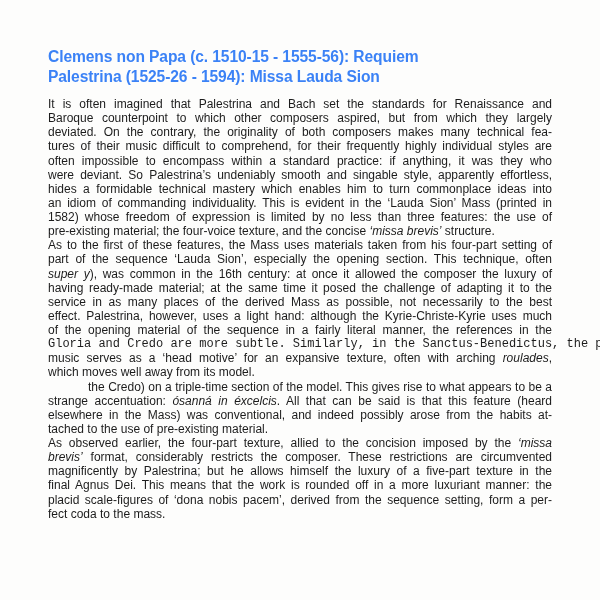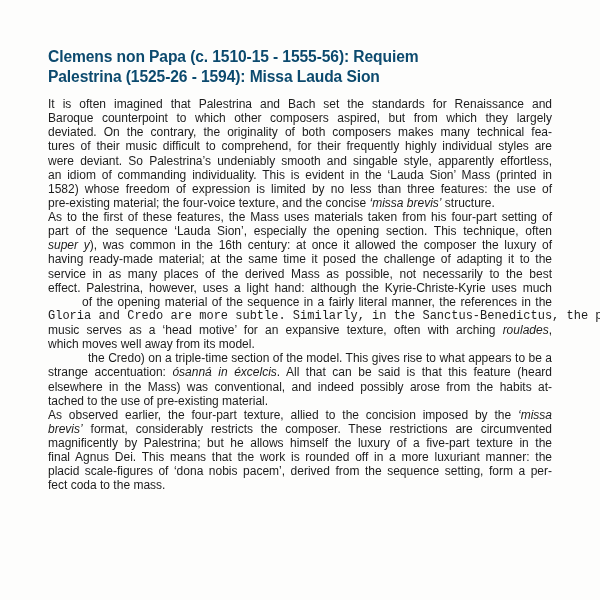--- a/index.html
+++ b/index.html
@@ -7,21 +7,21 @@
     width:600px; height:600px; overflow:hidden;
     background:#fdfdfc;
     font-family:"Liberation Sans", sans-serif;
     color:#1c1c1c;
     position:relative;
   }
   .page { position:absolute; left:0; top:0; width:600px; height:600px; }
   .titles { position:absolute; left:48px; top:47px; width:520px; }
   .title-line {
     font-weight:bold; font-size:15.6px; line-height:20px; white-space:nowrap;
-    color:#0c4a6e; letter-spacing:-0.1px;
+    color:#3b82f6; letter-spacing:-0.1px;
   }
   .body-text { position:absolute; left:48px; top:97px; width:504px; }
   .ln {
     display:block; font-size:12px; line-height:14.13px; height:14.13px;
     text-align:justify; text-align-last:justify; white-space:nowrap; overflow:visible;
   }
   .ln.last { text-align-last:left; }
   i { font-style:italic; }
 </style>
 </head>
@@ -31,33 +31,35 @@
   <div class="titles">
     <div class="title-line">Clemens non Papa (c. 1510-15 - 1555-56):  Requiem</div>
     <div class="title-line">Palestrina (1525-26 - 1594): Missa Lauda Sion</div>
   </div>
   <div class="body-text" id="body-text">
       <div>
         <div class="ln" style="white-space: nowrap;"><span>It is often imagined that Palestrina and Bach set the standards for Renaissance and</span></div>
         <div class="ln" style="white-space: nowrap;"><span>Baroque counterpoint to which other composers aspired, but from which they largely</span></div>
         <div class="ln" style="white-space: nowrap;"><span>deviated. On the contrary, the originality of both composers makes many technical fea-</span></div>
         <div class="ln" style="white-space: nowrap;"><span>tures of their music difficult to comprehend, for their frequently highly individual styles are</span></div>
+        <div class="ln" style="white-space: nowrap;"><span>often impossible to encompass within a standard practice: if anything, it was they who</span></div>
         <div class="ln" style="white-space: nowrap;"><span>were deviant. So Palestrina’s undeniably smooth and singable style, apparently effortless,</span></div>
+        <div class="ln" style="white-space: nowrap;"><span>hides a formidable technical mastery which enables him to turn commonplace ideas into</span></div>
         <div class="ln" style="white-space: nowrap;"><span>an idiom of commanding individuality. This is evident in the ‘Lauda Sion’ Mass (printed in</span></div>
         <div class="ln" style="white-space: nowrap;"><span>1582) whose freedom of expression is limited by no less than three features: the use of</span></div>
         <div class="ln last" style="white-space: nowrap;"><span>pre-existing material; the four-voice texture, and the concise </span><i>‘missa brevis’</i><span> structure.</span></div>
       </div>
       <div>
         <div class="ln" style="white-space: nowrap;"><span>As to the first of these features, the Mass uses materials taken from his four-part setting of</span></div>
         <div class="ln" style="white-space: nowrap;"><span>part of the sequence ‘Lauda Sion’, especially the opening section. This technique, often</span></div>
         <div class="ln" style="white-space: nowrap;"><i>super y</i><span>), was common in the 16th century: at once it allowed the composer the luxury of</span></div>
         <div class="ln" style="white-space: nowrap;"><span>having ready-made material; at the same time it posed the challenge of adapting it to the</span></div>
         <div class="ln" style="white-space: nowrap;"><span>service in as many places of the derived Mass as possible, not necessarily to the best</span></div>
         <div class="ln" style="white-space: nowrap;"><span>effect. Palestrina, however, uses a light hand: although the Kyrie-Christe-Kyrie uses much</span></div>
-        <div class="ln" style="white-space: nowrap; margin-left: 34px;"><span>of the opening material of the sequence in a fairly literal manner, the references in the</span></div>
+        <div class="ln" style="white-space: nowrap;"><span>of the opening material of the sequence in a fairly literal manner, the references in the</span></div>
         <div class="ln" style="white-space: nowrap; font-family: Liberation Mono, monospace;"><span>Gloria and Credo are more subtle. Similarly, in the Sanctus-Benedictus, the pre-existing</span></div>
         <div class="ln" style="white-space: nowrap;"><span>music serves as a ‘head motive’ for an expansive texture, often with arching </span><i>roulades</i><span>,</span></div>
         <div class="ln last" style="white-space: nowrap;"><span>which moves well away from its model.</span></div>
       </div>
       <div>
         <div class="ln" style="white-space: nowrap; margin-left: 40px;"><span>the Credo) on a triple-time section of the model. This gives rise to what appears to be a</span></div>
         <div class="ln" style="white-space: nowrap; word-spacing: 0.00111607px;"><span>strange accentuation: </span><i>ósanná in éxcelcis</i><span>. All that can be said is that this feature (heard</span></div>
         <div class="ln" style="white-space: nowrap;"><span>elsewhere in the Mass) was conventional, and indeed possibly arose from the habits at-</span></div>
         <div class="ln last" style="white-space: nowrap;"><span>tached to the use of pre-existing material.</span></div>
       </div>

